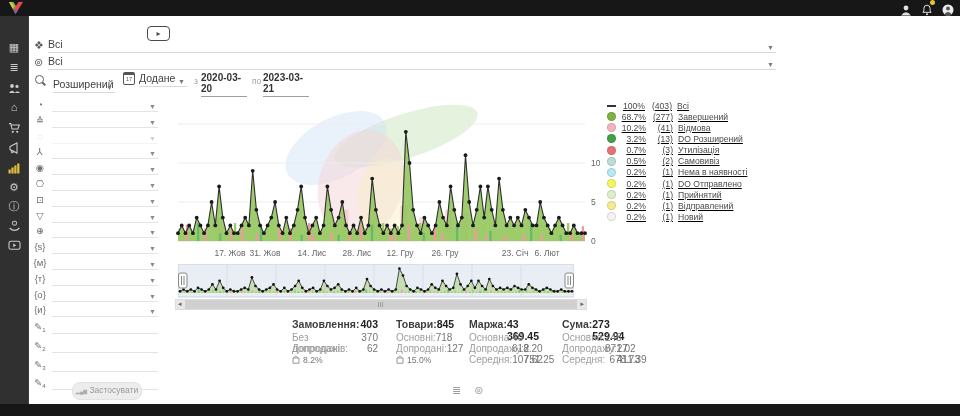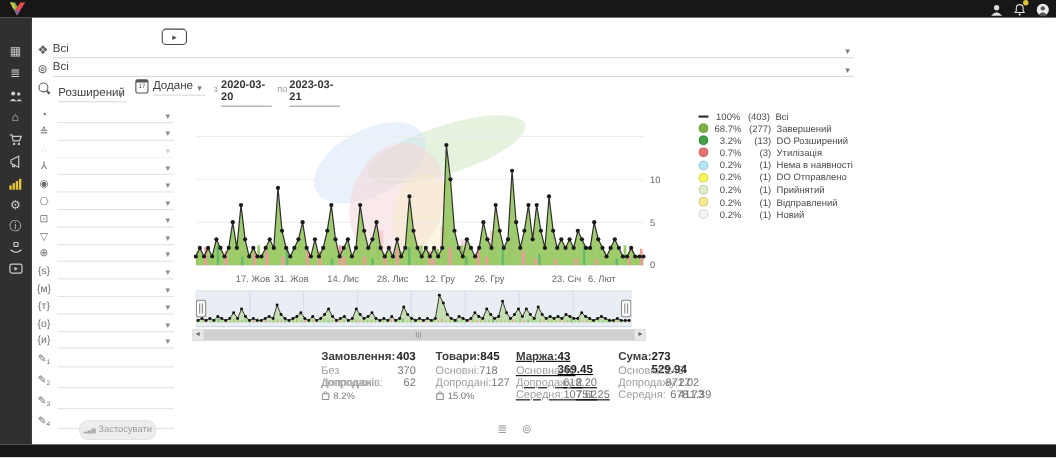--- a/index.html
+++ b/index.html
@@ -26,21 +26,21 @@
   
   .fp-row{position:absolute;left:32px;width:126px;height:15px;cursor:pointer;}
   .fp-row .ic{position:absolute;left:0;top:1px;width:16px;font-size:9.5px;color:#6d6d6d;text-align:center;}
   .fp-row .ln{position:absolute;left:20px;right:0;bottom:1px;border-bottom:1px solid #e3e3e3;}
   .fp-row .arr{position:absolute;right:2px;bottom:3px;font-size:7px;color:#8a8a8a;}
   .fp-row.disabled{opacity:.4;}
   .fp-row .sub{font-size:6px;vertical-align:-2px;}
   .apply-btn{position:absolute;left:72px;top:382px;width:68px;height:16px;background:#ededed;border:1px solid #e2e2e2;border-radius:8px;font-size:8.5px;color:#9a9a9a;text-align:center;line-height:15px;cursor:pointer;}
   .apply-btn .bars{font-size:5px;color:#adadad;letter-spacing:0;}
   
-  .legend{position:absolute;left:635px;top:100px;width:172px;}
+  .legend{position:absolute;left:607px;top:100px;width:172px;text-decoration:underline;}
   .lg-row{display:flex;align-items:center;height:11.15px;font-size:8.6px;color:#4a4a4a;cursor:pointer;}
   .lg-sw{width:7px;height:7px;border-radius:50%;margin-right:4px;flex:0 0 auto;border:1px solid rgba(0,0,0,.12);}
   .lg-line{width:9px;height:2px;background:#333;margin-right:3px;flex:0 0 auto;}
   .lg-pct{width:26px;text-align:right;flex:0 0 auto;}
   .lg-cnt{width:27px;text-align:right;flex:0 0 auto;}
   .lg-lb{margin-left:5px;white-space:nowrap;}
   
   .stat-col{position:absolute;top:318px;}
   .st-title{display:flex;justify-content:space-between;font-size:10.5px;color:#3d3d3d;font-weight:bold;height:14px;}
   .st-title .v{color:#222;}
@@ -514,30 +514,42 @@
         <span class="lg-cnt">(403)</span>
         <span class="lg-lb">Всі</span>
       </div>
       <div class="lg-row">
         <span class="lg-sw" style="background: rgb(124, 179, 66);"></span>
         <span class="lg-pct">68.7%</span>
         <span class="lg-cnt">(277)</span>
         <span class="lg-lb">Завершений</span>
       </div>
       <div class="lg-row">
+        <span class="lg-sw" style="background: rgb(242, 180, 186);"></span>
+        <span class="lg-pct">10.2%</span>
+        <span class="lg-cnt">(41)</span>
+        <span class="lg-lb">Відмова</span>
+      </div>
+      <div class="lg-row">
         <span class="lg-sw" style="background: rgb(67, 160, 71);"></span>
         <span class="lg-pct">3.2%</span>
         <span class="lg-cnt">(13)</span>
         <span class="lg-lb">DO Розширений</span>
       </div>
       <div class="lg-row">
         <span class="lg-sw" style="background: rgb(229, 115, 115);"></span>
         <span class="lg-pct">0.7%</span>
         <span class="lg-cnt">(3)</span>
         <span class="lg-lb">Утилізація</span>
+      </div>
+      <div class="lg-row">
+        <span class="lg-sw" style="background: rgb(185, 221, 214);"></span>
+        <span class="lg-pct">0.5%</span>
+        <span class="lg-cnt">(2)</span>
+        <span class="lg-lb">Самовивіз</span>
       </div>
       <div class="lg-row">
         <span class="lg-sw" style="background: rgb(181, 231, 247);"></span>
         <span class="lg-pct">0.2%</span>
         <span class="lg-cnt">(1)</span>
         <span class="lg-lb">Нема в наявності</span>
       </div>
       <div class="lg-row">
         <span class="lg-sw" style="background: rgb(246, 246, 90);"></span>
         <span class="lg-pct">0.2%</span>
@@ -849,21 +861,21 @@
           <span>Допродані:</span>
           <span class="v">127</span>
         </div>
         <div class="st-upsell">
           <span><svg width="8" height="9" viewBox="0 0 8 9" style="vertical-align:-1px">
               <path d="M1,3 h6 v5.2 h-6 z M2.4,3 c0,-2.4 3.2,-2.4 3.2,0" fill="none" stroke="#8a8a8a" stroke-width="0.9"></path>
             </svg></span>
           <span>15.0%</span>
         </div>
       </div>
-      <div class="stat-col" style="left: 469px; width: 70px; text-decoration: underline;">
+      <div class="stat-col" style="left: 469px; width: 70px;">
         <div class="st-title">
           <span>Маржа:</span>
           <span class="v">43 369.45</span>
         </div>
         <div class="st-row">
           <span>Основна:</span>
           <span class="v">40 618.20</span>
         </div>
         <div class="st-row">
           <span>Допродажу:</span>

